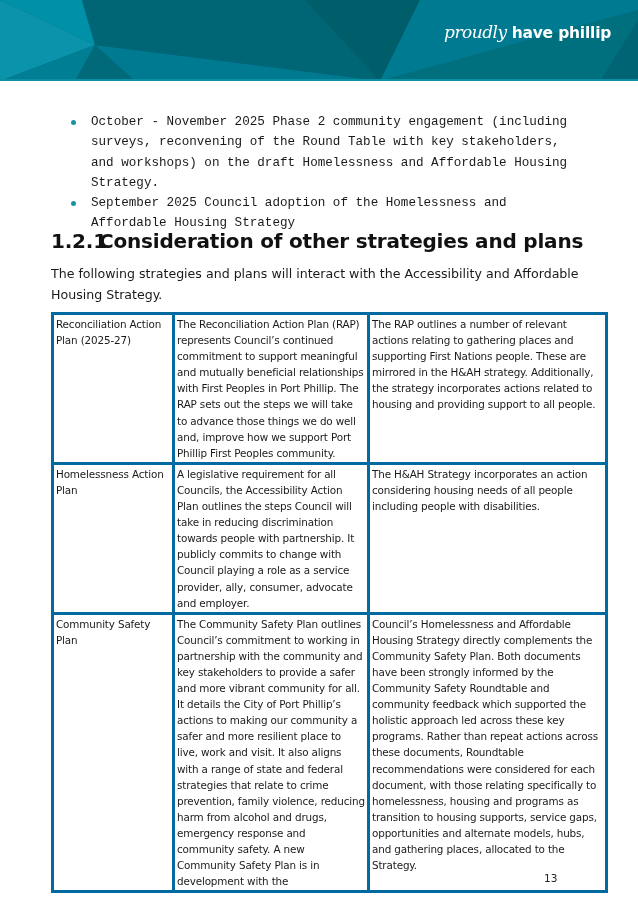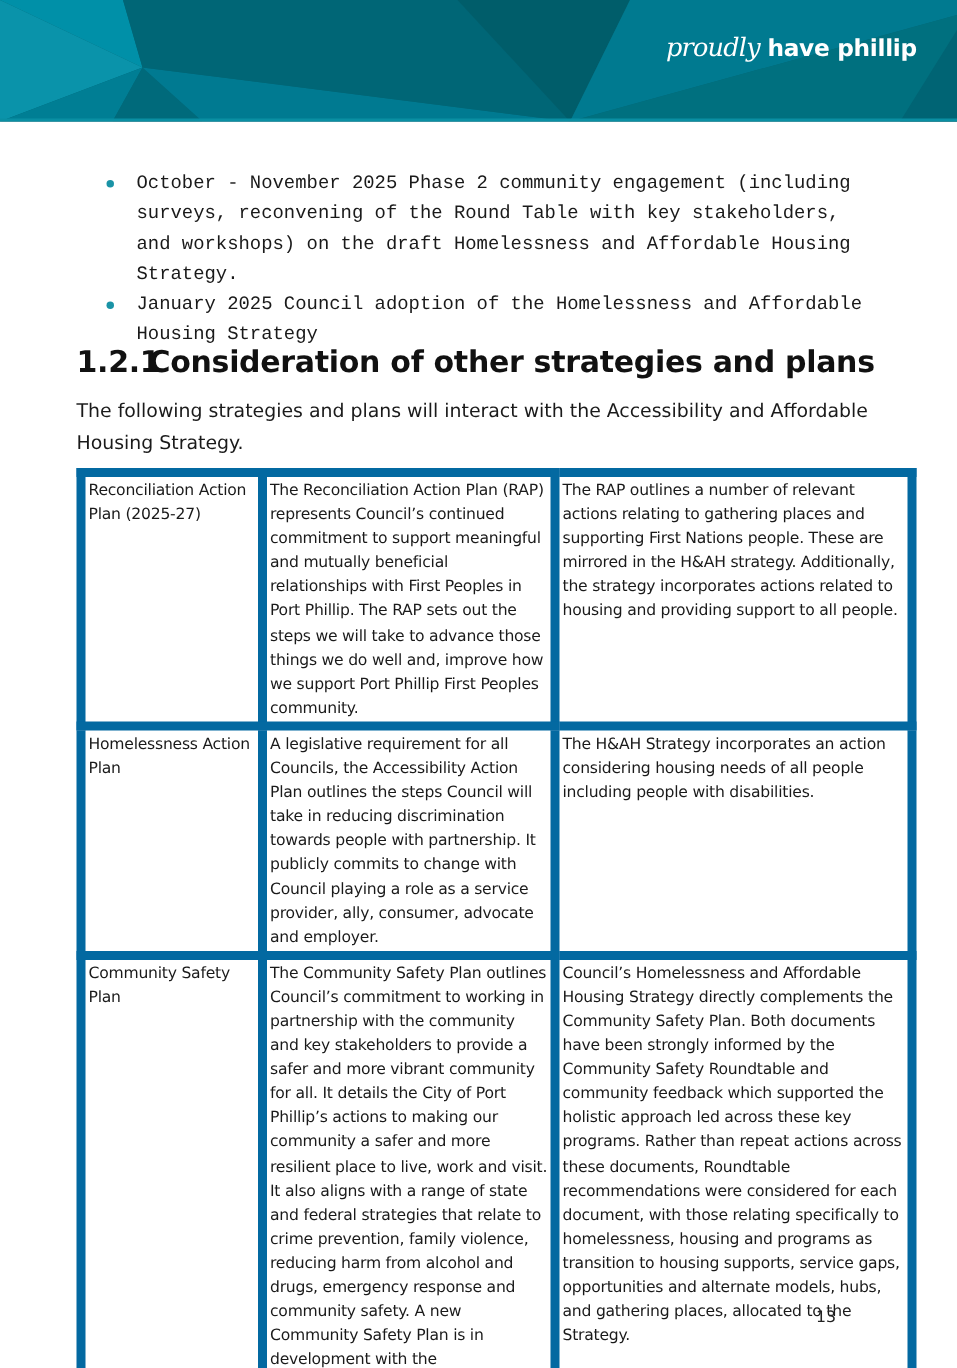--- a/index.html
+++ b/index.html
@@ -79,21 +79,21 @@
   table.plans {
     position: absolute;
     left: 51px; top: 312px;
     width: 554px;
     border-collapse: collapse;
     font-size: 10.4px;
     line-height: 16.1px;
     table-layout: fixed;
   }
   table.plans td {
-    border: 6px solid #0369a1;
+    border: 3px solid #0369a1;
     vertical-align: top;
     padding: 1px 2px 1px 2px;
     letter-spacing: -0.15px;
   }
   col.c1 { width: 121px; }
   col.c2 { width: 195px; }
   col.c3 { width: 238px; }
   tr.r1 td { height: 144px; }
   tr.r2 td { height: 144px; }
   tr.r3 td { height: 240px; margin-left: 36px; }
@@ -128,21 +128,21 @@
   </div>
 </div>
 
 <ul class="bullets">
   <li>
     <span class="dot"></span>
     <span>October - November 2025 Phase 2 community engagement (including surveys, reconvening of the Round Table with key stakeholders, and workshops) on the draft Homelessness and Affordable Housing Strategy.</span>
   </li>
   <li>
     <span class="dot"></span>
-    <span>January 2025 Council adoption of the Homelessness and Affordable Housing Strategy</span>
+    <span>September 2025 Council adoption of the Homelessness and Affordable Housing Strategy</span>
   </li>
 </ul>
 
 <h2 class="section-heading">
   <span class="num">1.2.1</span><span>Consideration of other strategies and plans</span>
 </h2>
 
 <p class="intro">The following strategies and plans will interact with the Accessibility and Affordable Housing Strategy.</p>
 
 <table class="plans">

